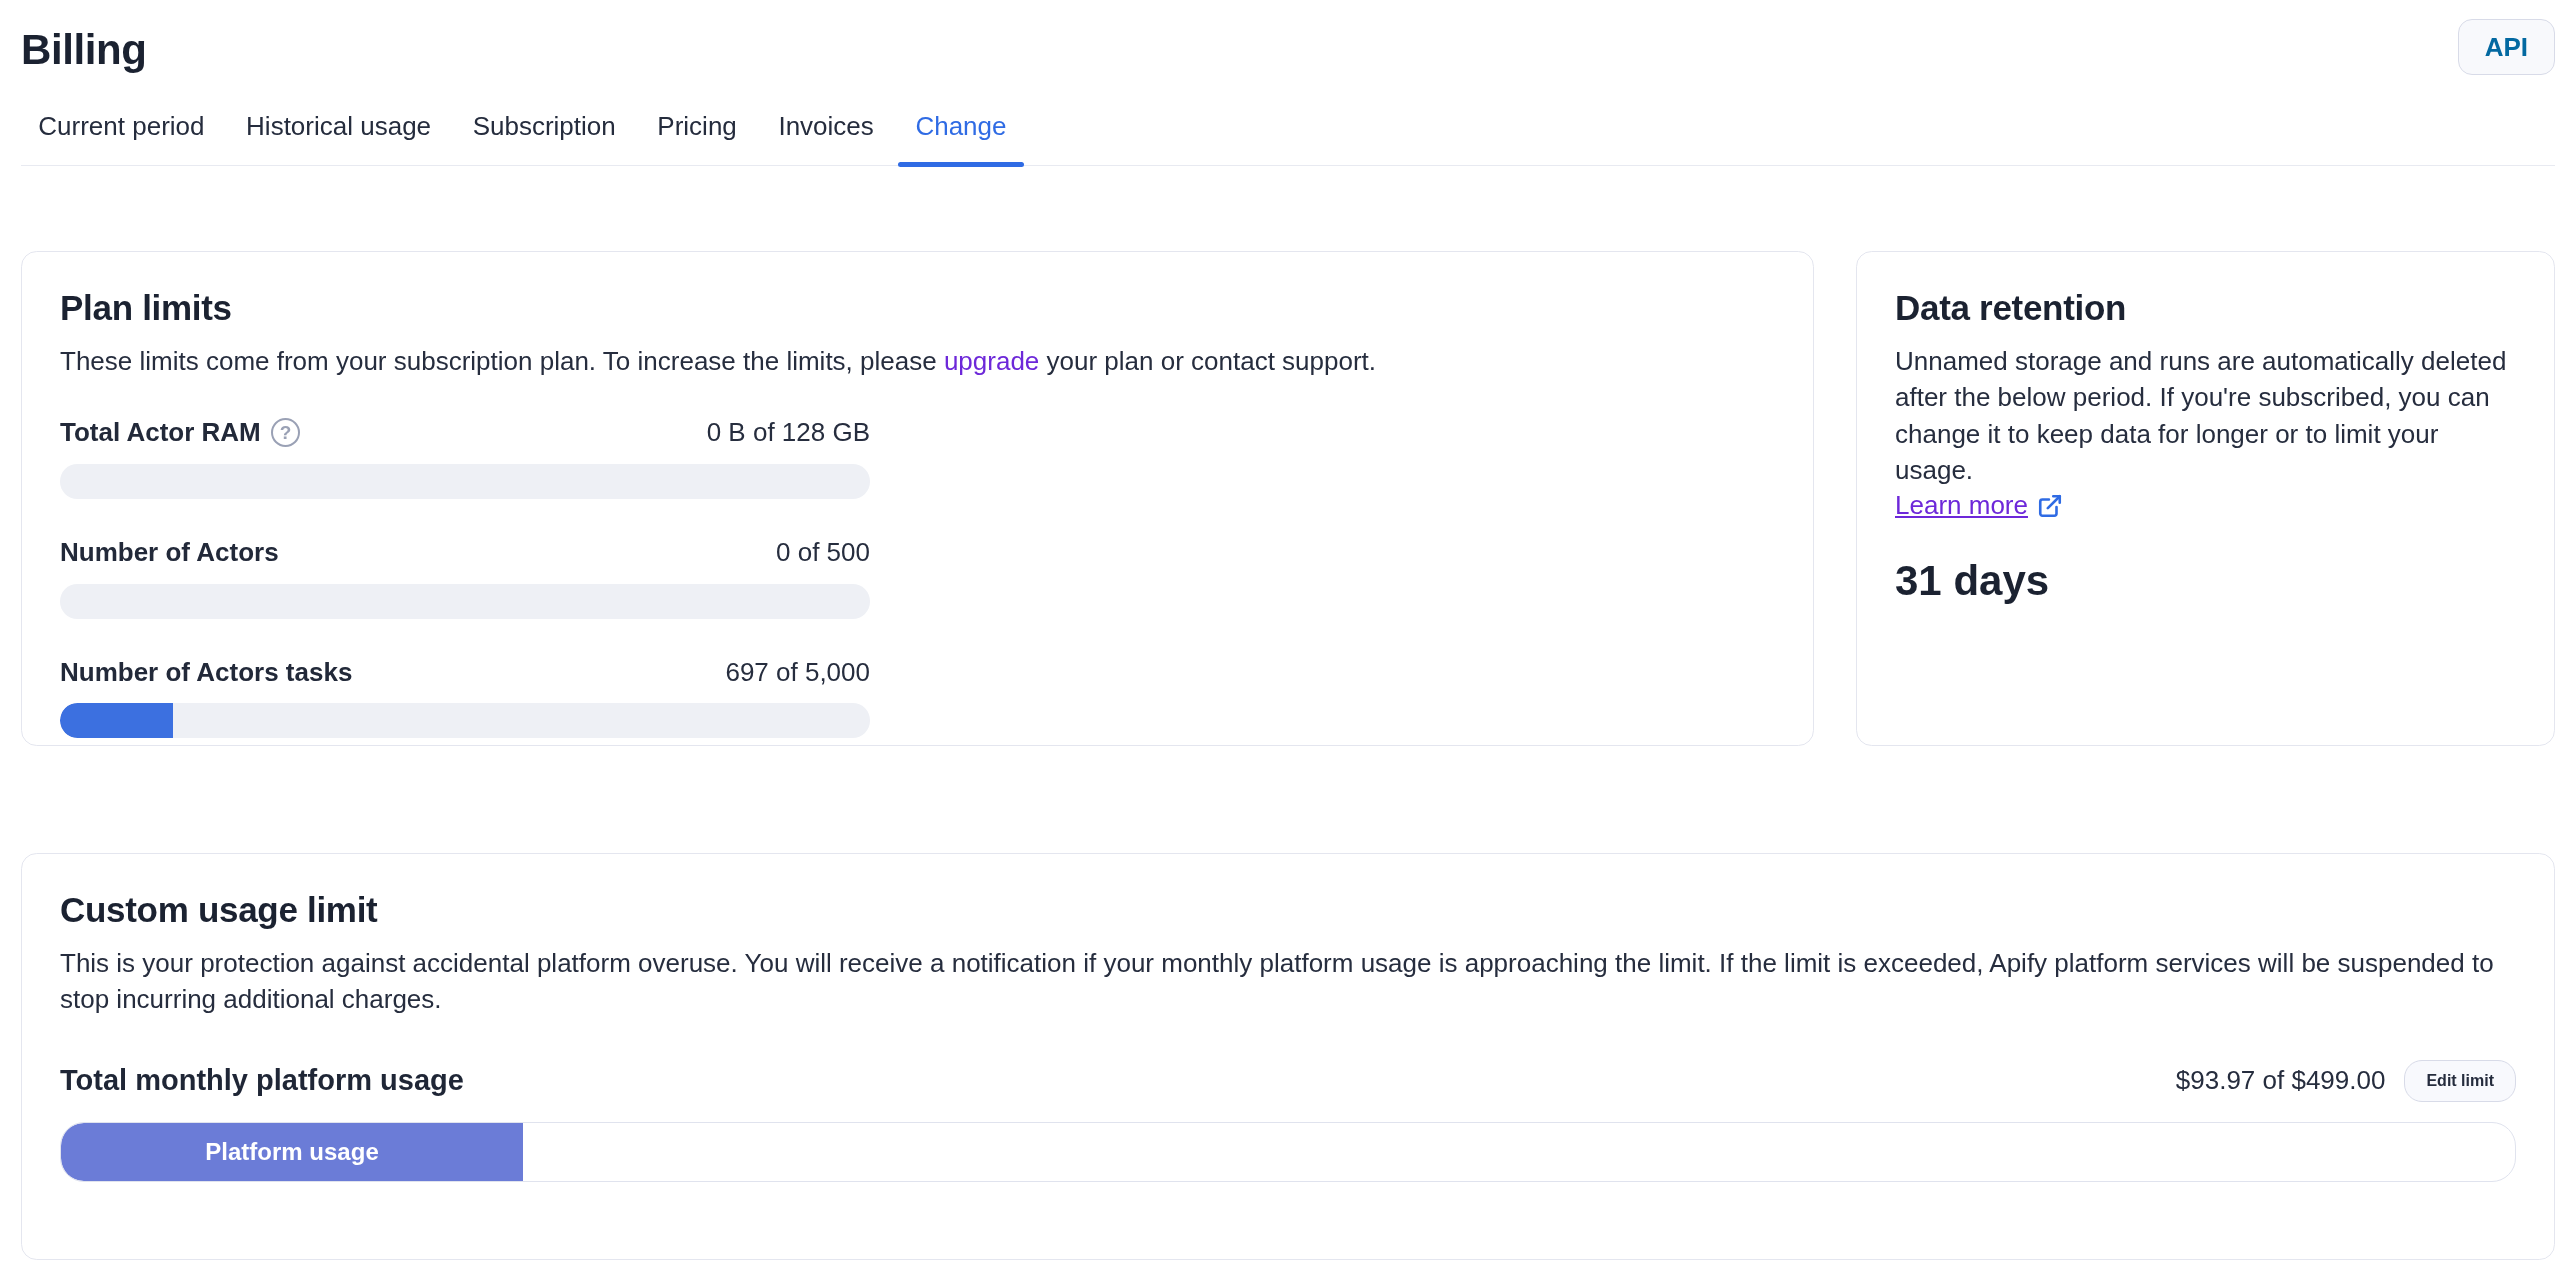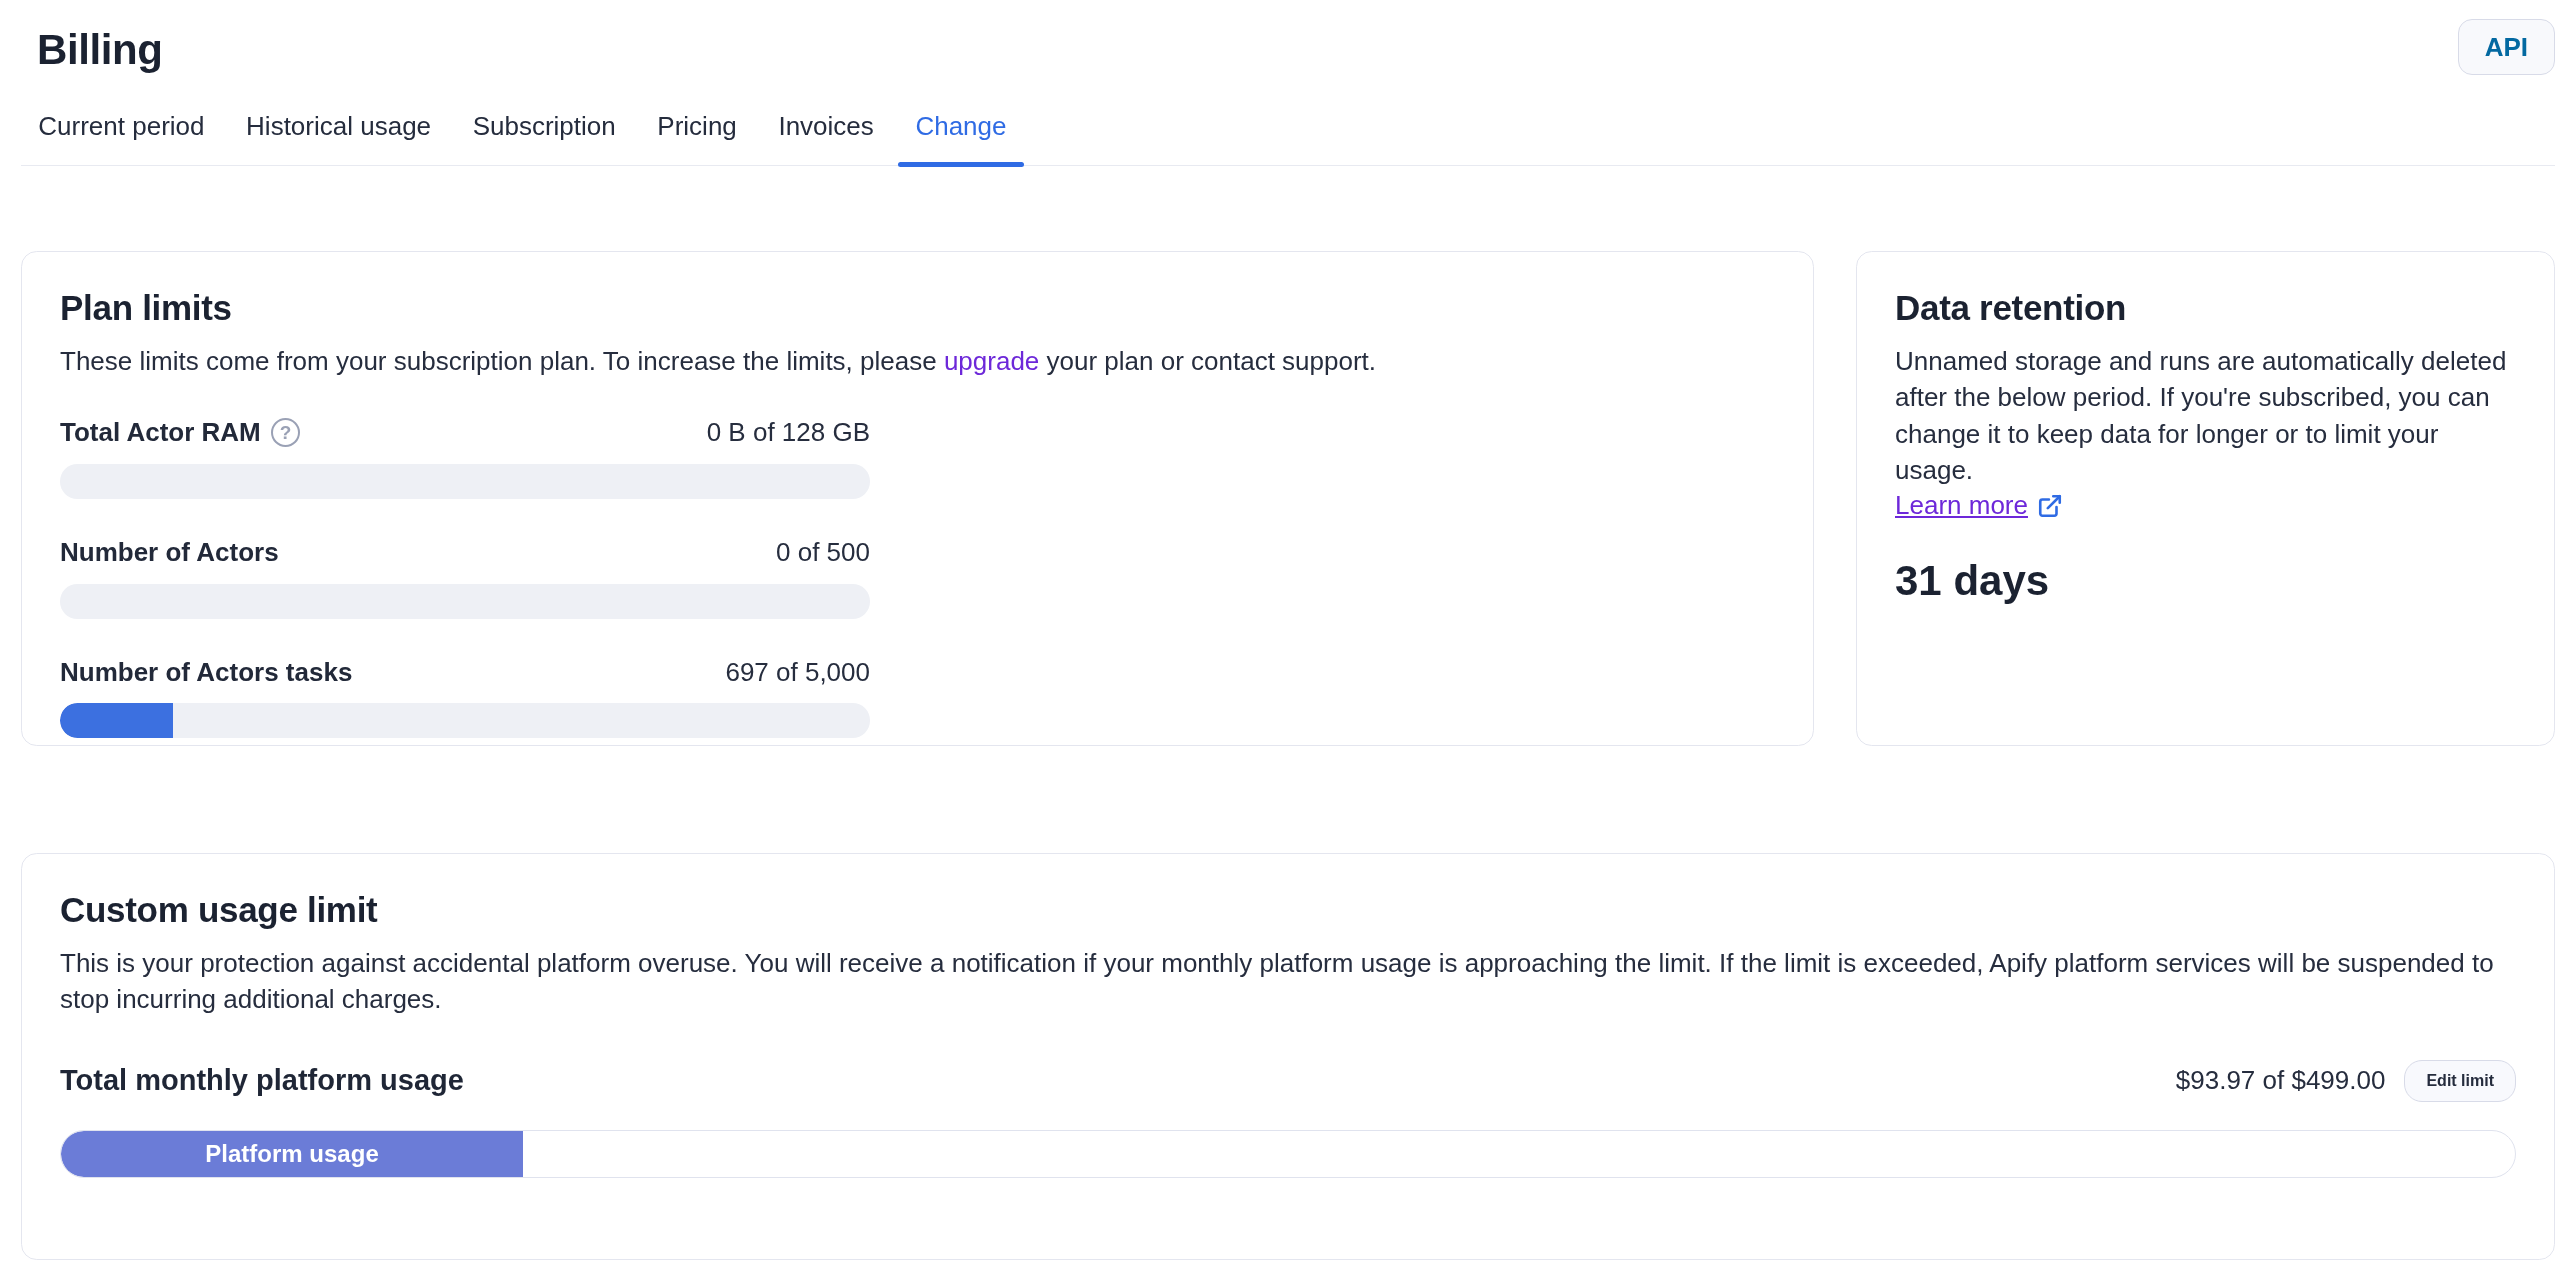--- a/index.html
+++ b/index.html
@@ -7,21 +7,21 @@
   body {
     width: 2576px; height: 1286px;
     font-family: "Liberation Sans", sans-serif;
     color: #252c3d;
     position: relative;
     overflow: hidden;
   }
   .page { padding: 19px 21px 0 21px; }
 
   
-  .header { display: flex; justify-content: space-between; align-items: flex-start; margin-left: 16px; }
+  .header { display: flex; justify-content: space-between; align-items: flex-start; }
   .page-title { font-size: 42px; font-weight: 700; color: #1b2231; letter-spacing: -0.4px; padding-top: 7px; }
   .api-btn {
     font-family: inherit; font-size: 26px; font-weight: 700; color: #0369a1;
     background: #f8f9fc; border: 1.7px solid #d8dbe8; border-radius: 14px;
     padding: 14px 26px; cursor: pointer; line-height: 1;
   }
 
   
   .tabs { display: flex; gap: 7px; margin-top: 36px; border-bottom: 1.7px solid #e8eaf1; }
   .tab {
@@ -76,21 +76,21 @@
   .usage-head-row { display: flex; justify-content: space-between; align-items: center; margin-top: 42px; }
   .usage-label { font-size: 29px; font-weight: 700; color: #1f2636; }
   .usage-right { display: flex; align-items: center; gap: 19px; }
   .usage-value { font-size: 26px; color: #262d3e; }
   .edit-btn {
     font-family: inherit; font-size: 16px; font-weight: 700; color: #252c3d;
     background: #f8f9fd; border: 1.7px solid #d8dbe8; border-radius: 18px;
     padding: 12px 21px; cursor: pointer; line-height: 1; text-align: center;
   }
   .usage-track {
-    margin-top: 28px; height: 48px; border: 1.7px solid #e0e3ee; border-radius: 24px;
+    margin-top: 20px; height: 60px; border: 1.7px solid #e0e3ee; border-radius: 24px;
     background: #ffffff; overflow: hidden;
   }
   .usage-fill {
     height: 100%; background: #6b7cd7; border-radius: 22.5px 0 0 22.5px;
     display: flex; align-items: center; justify-content: center;
   }
   .usage-fill-label { font-size: 24px; font-weight: 700; color: #ffffff; white-space: nowrap; }
 
   .ext-icon svg { display: block; }
 </style>

